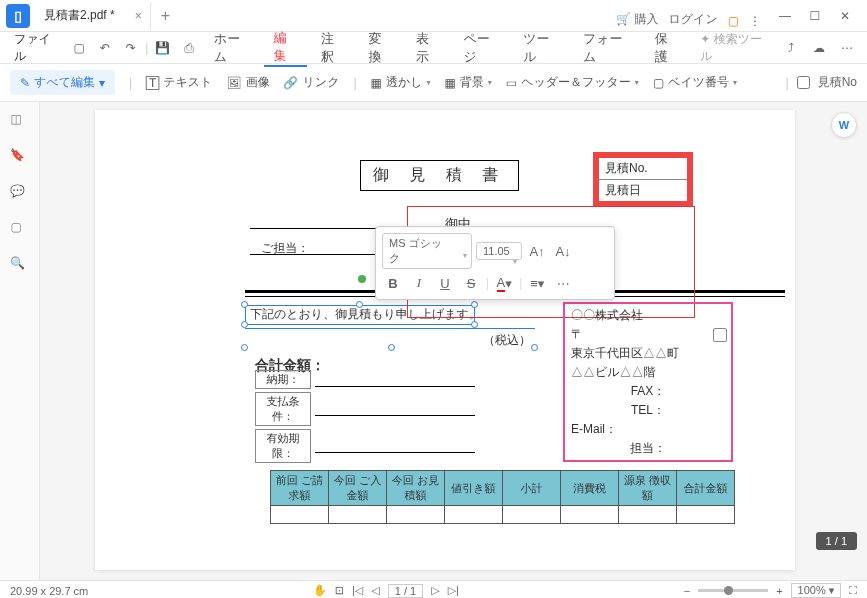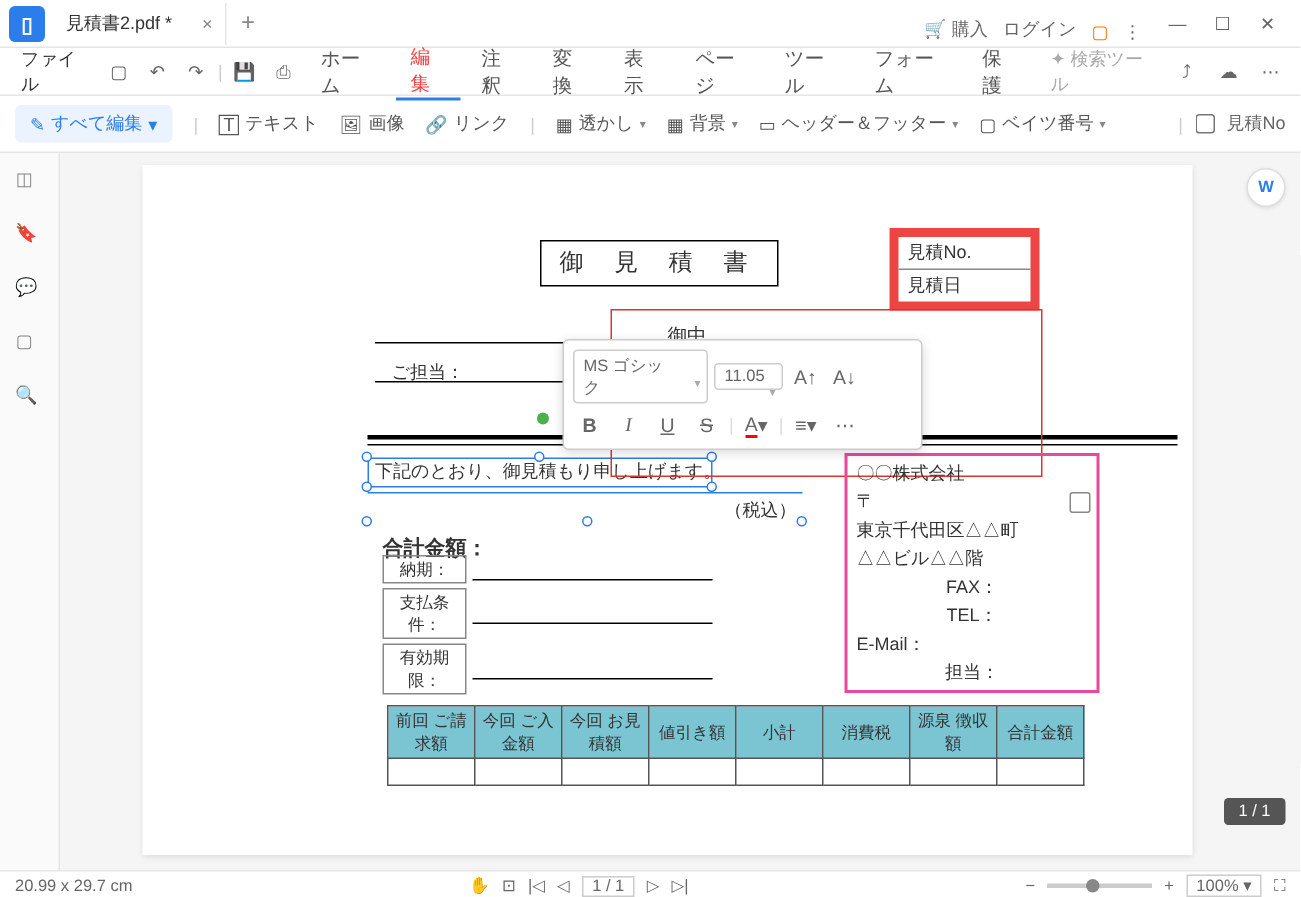--- a/index.html
+++ b/index.html
@@ -67,21 +67,21 @@
 .noki-row { display: flex; align-items: center; margin-bottom: 3px; }
 .noki-label { width: 56px; border: 1px solid #888; text-align: center; font-size: 11px; padding: 1px 0; }
 .noki-line { width: 160px; border-bottom: 1px solid #000; margin-left: 4px; height: 14px; }
 
 .company { position: absolute; left: 468px; top: 192px; border: 2px solid #ec4899; width: 170px; padding: 2px; }
 .company div { font-size: 12px; padding: 1px 4px; }
 .company .indent { text-align: center; }
 
 .seal { position: absolute; left: 618px; top: 218px; width: 14px; height: 14px; border: 1px solid #888; border-radius: 2px; }
 
-.tbl1 { position: absolute; left: 163px; top: 360px; border-collapse: collapse; font-size: 11px; }
+.tbl1 { position: absolute; left: 175px; top: 360px; border-collapse: collapse; font-size: 11px; }
 .tbl1 th { background: #7bc5d3; border: 1px solid #555; padding: 2px 4px; font-weight: normal; }
 .tbl1 td { border: 1px solid #555; height: 18px; }
 .tbl1 .w1 { width: 58px; }
 
 .tbl2 { position: absolute; left: 175px; top: 420px; border-collapse: collapse; font-size: 11px; }
 .tbl2 th { background: #7bc5d3; border: 1px solid #555; padding: 2px 4px; font-weight: normal; }
 
 
 .float-tb { position: absolute; left: 335px; top: 124px; width: 240px; background: #fff; border: 1px solid #ccc; border-radius: 4px; box-shadow: 0 2px 8px rgba(0,0,0,0.15); padding: 4px; z-index: 100; }
 .float-row { display: flex; align-items: center; gap: 4px; padding: 2px; }

